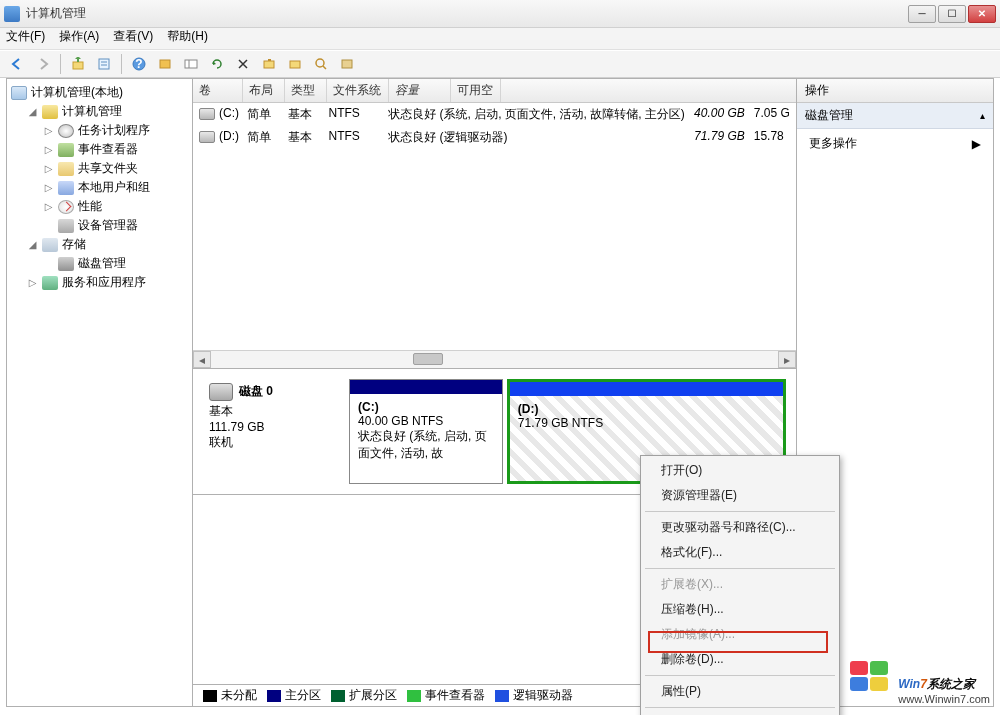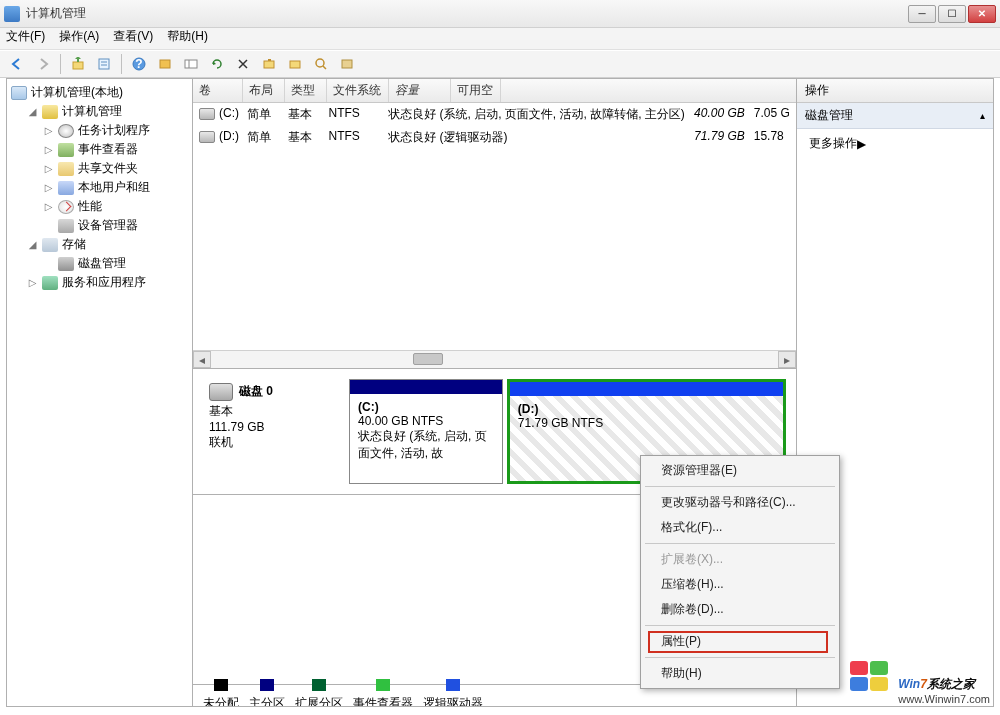--- a/index.html
+++ b/index.html
@@ -68,29 +68,29 @@
 .part-body { flex:1; padding:6px 8px; background:#fff; }
 .part.selected { border:3px solid #1a9a1a; }
 .part.selected .part-header { background:#1040f0; }
 .part.selected .part-body { background: repeating-linear-gradient(45deg,#fff,#fff 6px,#e8e8e8 6px,#e8e8e8 12px); }
 .part-letter { font-weight:bold; }
 
 .partmap-fill { flex:1; background:#fff; }
 
 
 .legend { height:22px; border-top:1px solid #b0b0b0; display:flex; align-items:center; gap:10px; padding:0 10px; }
-.legend-item { display:flex; align-items:center; gap:4px;flex-direction:column; }
+.legend-item { display:flex; align-items:center; gap:4px; }
 .legend-sw { width:14px; height:12px; }
 
 
 .right-panel { width: 196px; background:#fff; }
 .right-header { background:linear-gradient(#fafafa,#eaeaea); border-bottom:1px solid #c8c8c8; padding:3px 8px; }
 .right-section { background:#e8eef6; padding:4px 8px; border-bottom:1px solid #d0d8e4; display:flex; align-items:center; justify-content:space-between; }
 .right-section .tri { font-size:10px; }
-.right-item { padding:6px 12px; display:flex; align-items:center; justify-content:flex-start; }
+.right-item { padding:6px 12px; display:flex; align-items:center; justify-content:space-between; }
 
 
 .context-menu { position:absolute; left:640px; top:455px; width:200px; background:#f4f4f4; border:1px solid #a0a0a0; box-shadow:2px 2px 6px rgba(0,0,0,.3); padding:2px; z-index:10; }
 .ctx-item { padding:4px 18px; color:#222; }
 .ctx-item.disabled { color:#999; }
 .ctx-sep { height:1px; background:#c8c8c8; margin:3px 2px; }
 .ctx-highlight { position:absolute; left:648px; top:631px; width:180px; height:22px; border:2px solid #d03020; z-index:11; pointer-events:none; }
 
 
 .watermark { position:absolute; right:10px; bottom:10px; display:flex; align-items:center; gap:8px; z-index:5; opacity:.95; }
@@ -367,27 +367,29 @@
       <span class="tri">▴</span>
     </div>
     <div class="right-item">
       <span>更多操作</span>
       <span>▶</span>
     </div>
   </div>
 </div>
 
 <div class="context-menu">
+  <div class="ctx-item">打开(O)</div>
   <div class="ctx-item">资源管理器(E)</div>
   <div class="ctx-sep"></div>
   <div class="ctx-item">更改驱动器号和路径(C)...</div>
   <div class="ctx-item">格式化(F)...</div>
   <div class="ctx-sep"></div>
   <div class="ctx-item disabled">扩展卷(X)...</div>
   <div class="ctx-item">压缩卷(H)...</div>
+  <div class="ctx-item disabled">添加镜像(A)...</div>
   <div class="ctx-item">删除卷(D)...</div>
   <div class="ctx-sep"></div>
   <div class="ctx-item">属性(P)</div>
   <div class="ctx-sep"></div>
   <div class="ctx-item">帮助(H)</div>
 </div>
 <div class="ctx-highlight"></div>
 
 <div class="watermark">
   <div class="wm-flag">

